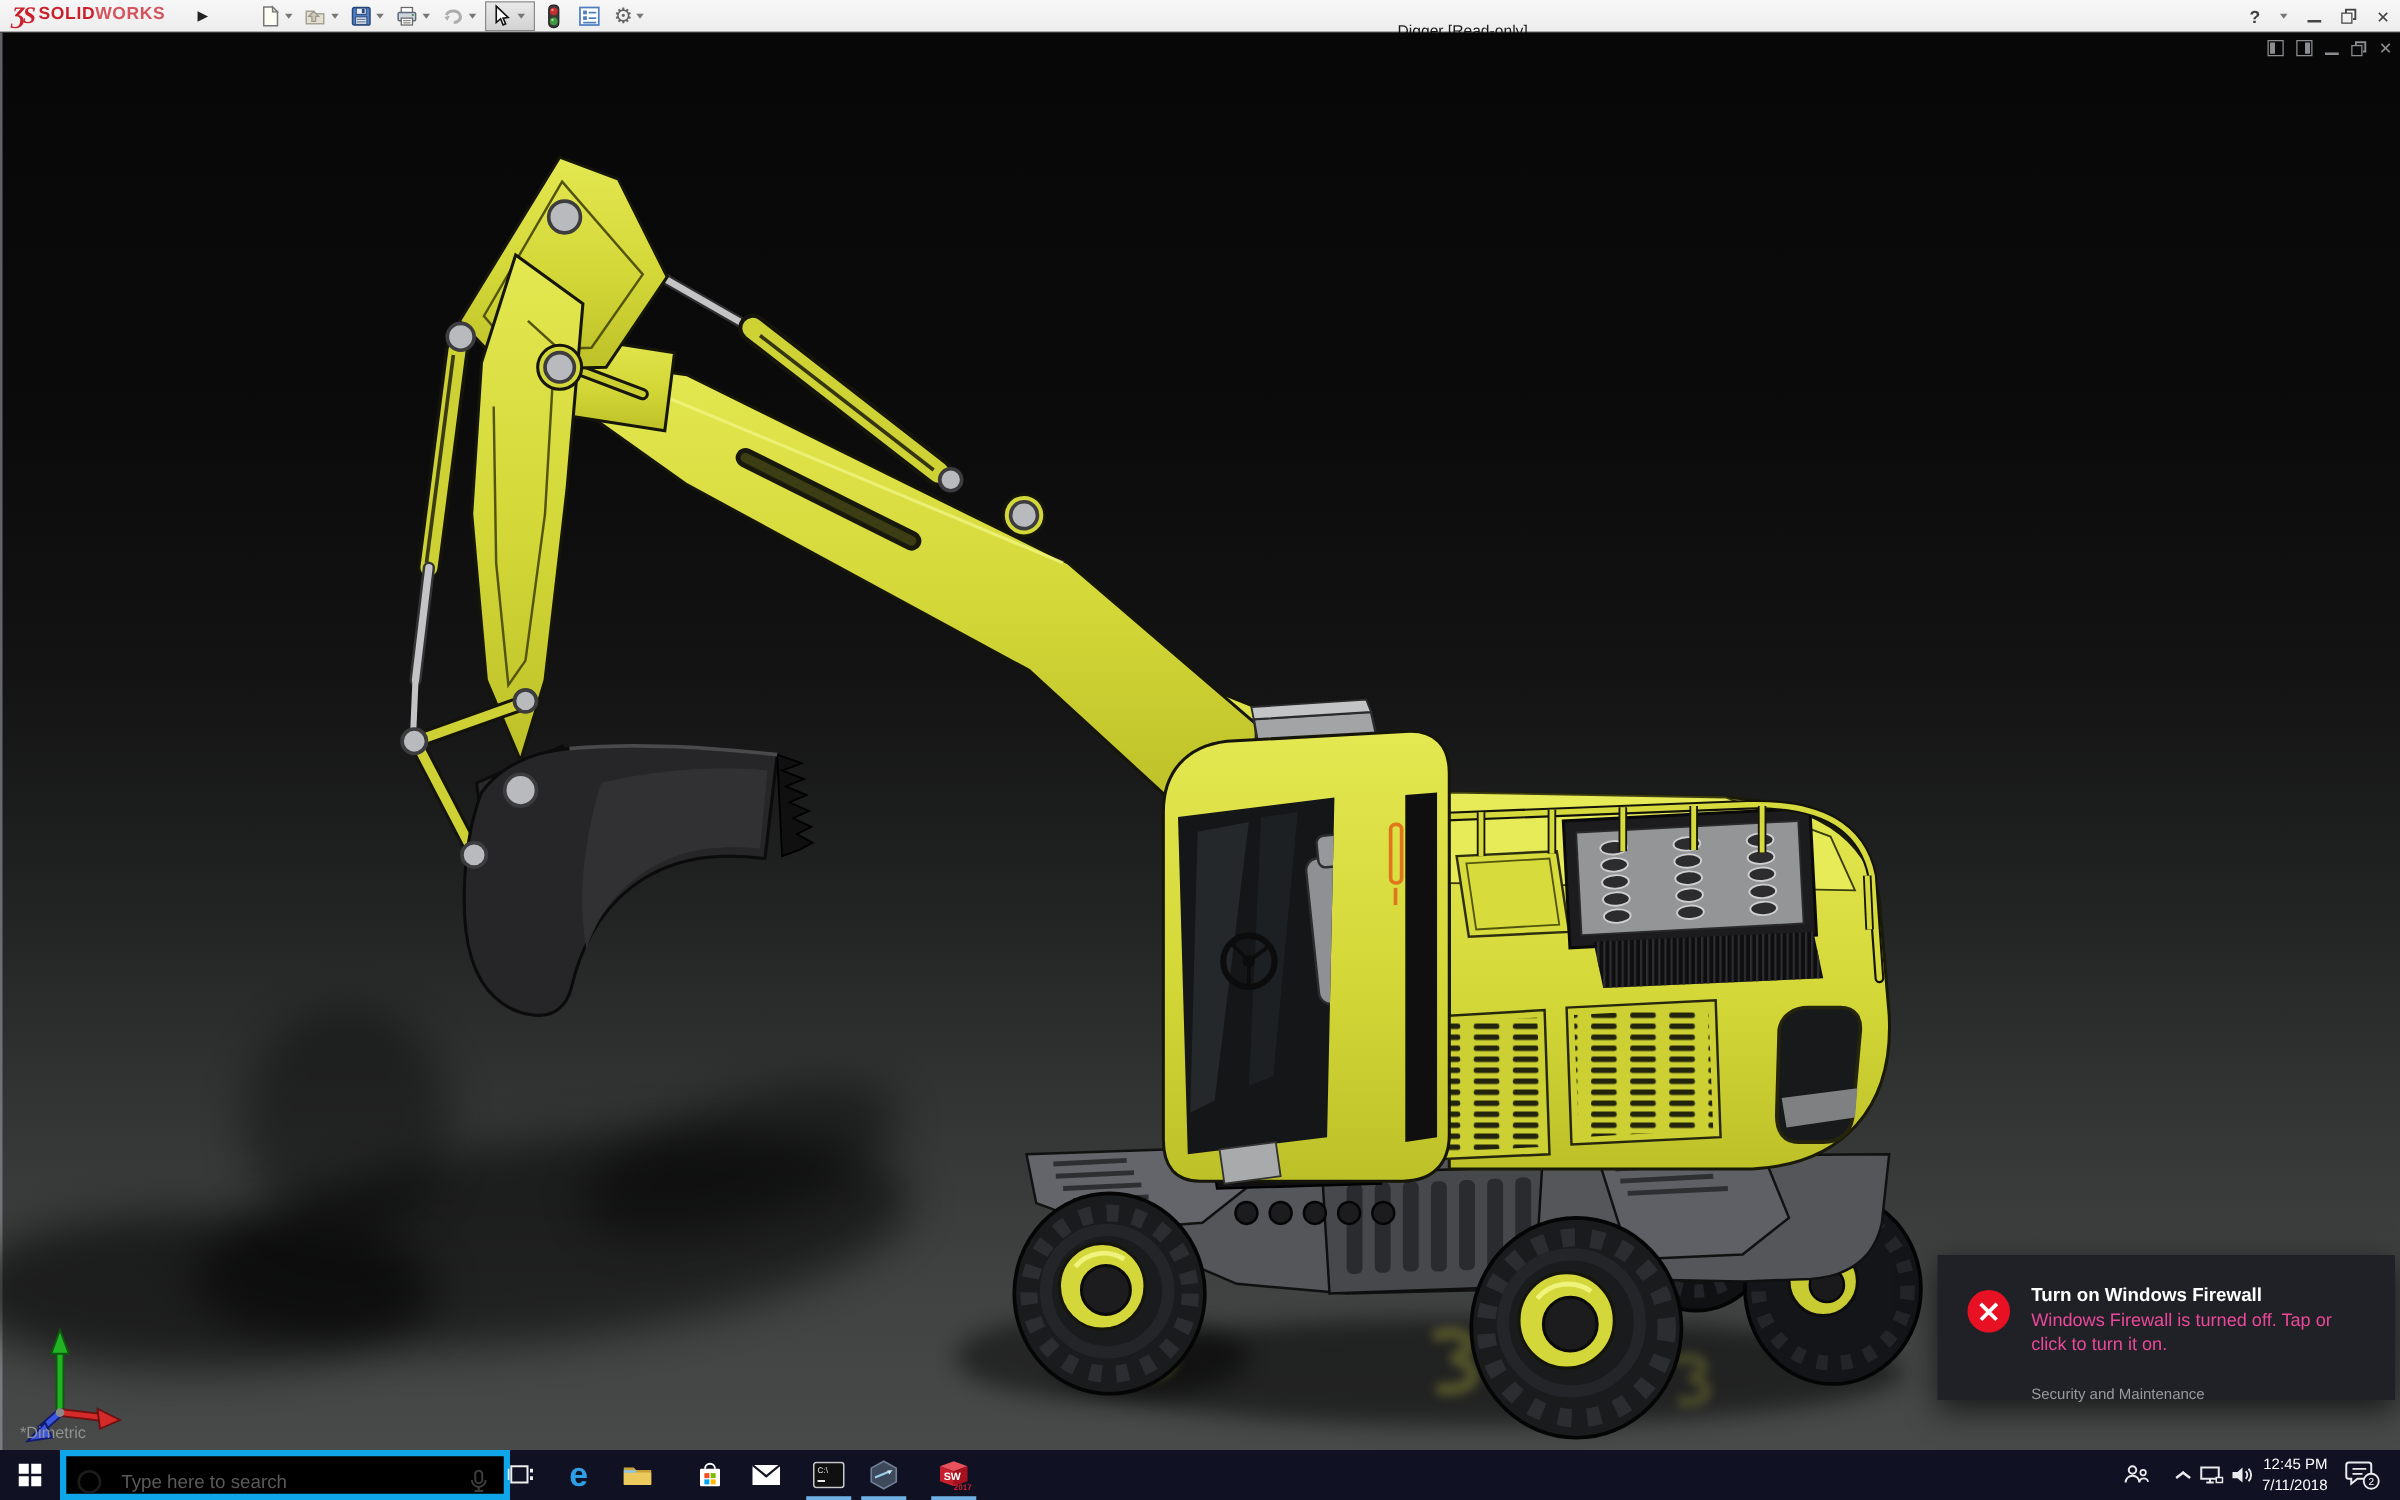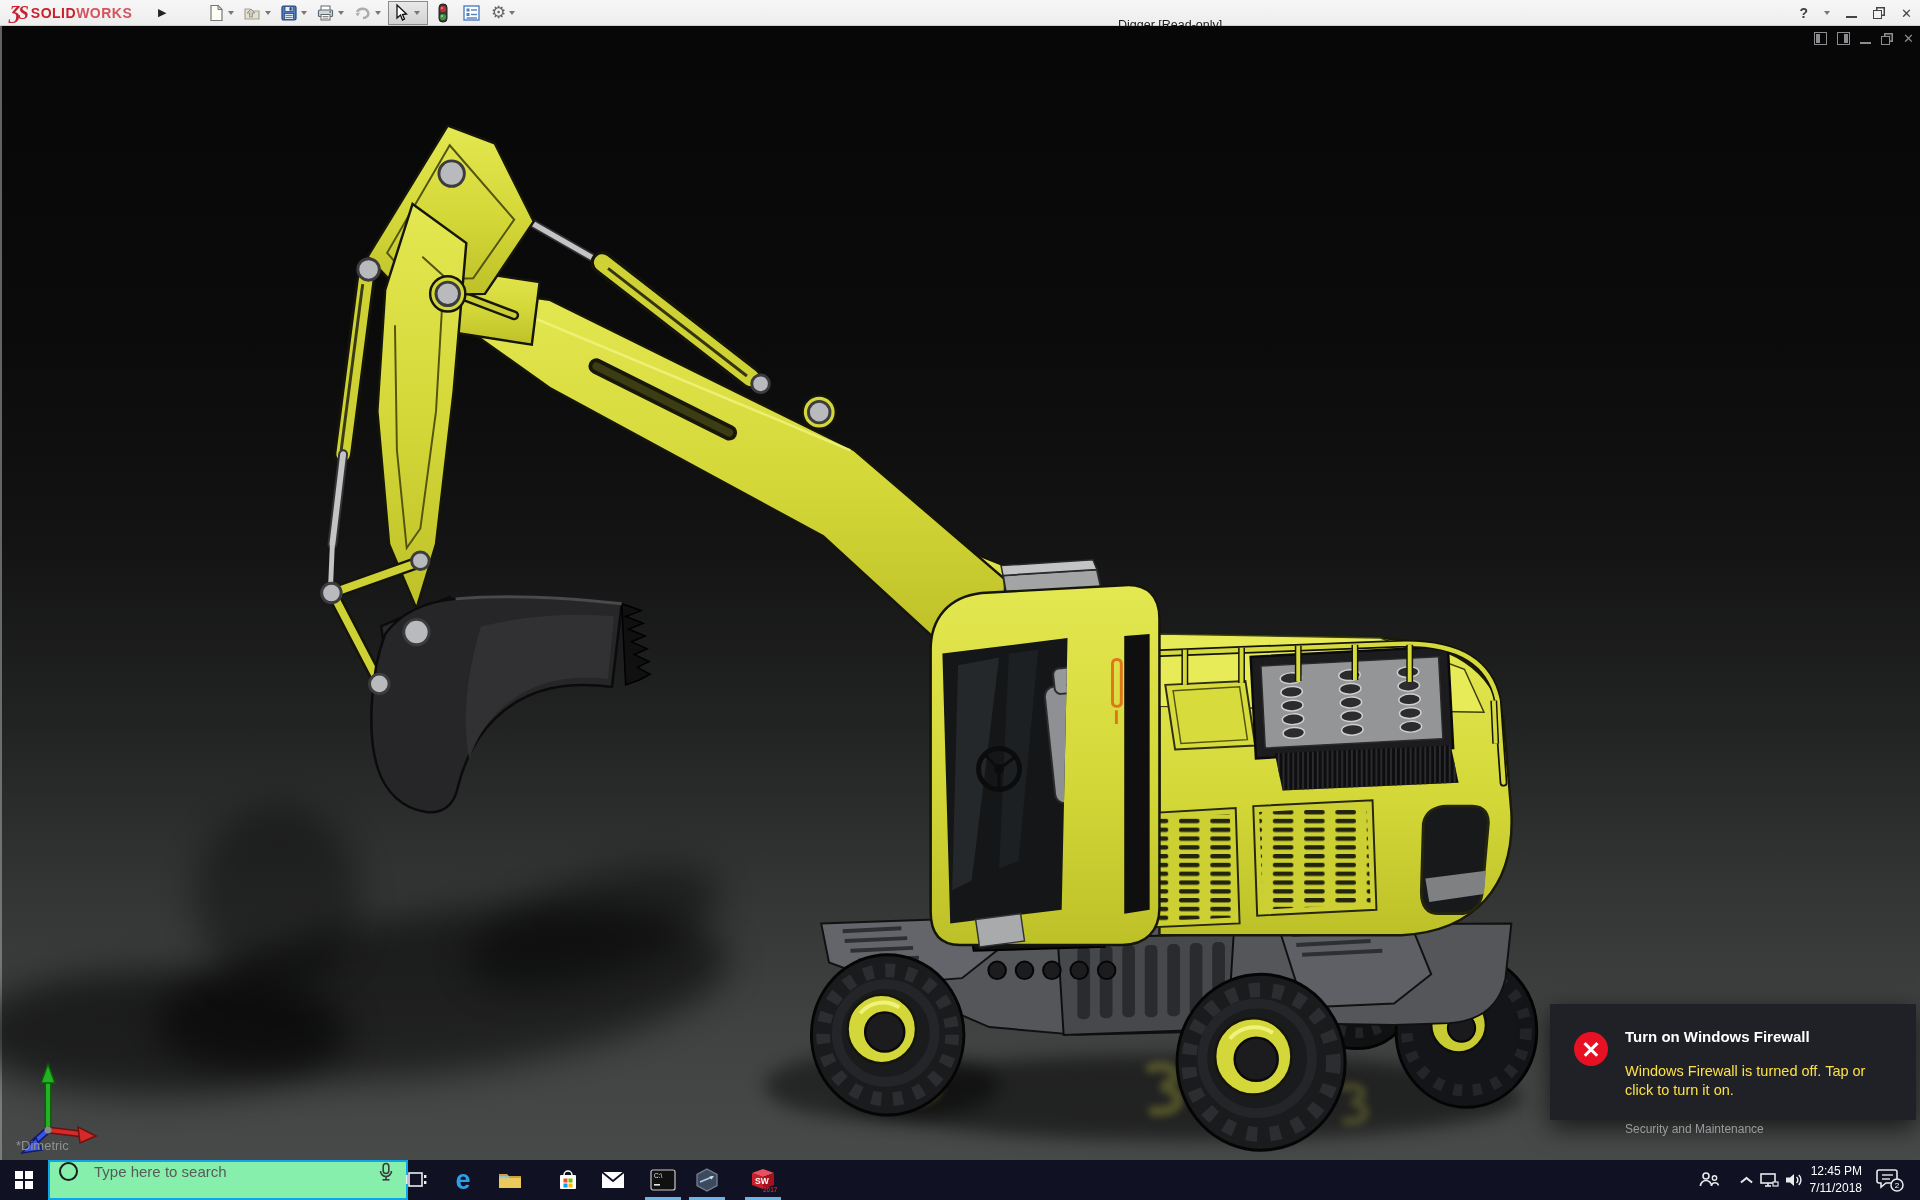--- a/index.html
+++ b/index.html
@@ -2,21 +2,21 @@
 <html><head>
 <meta charset="utf-8">
 <style>
   html,body{margin:0;padding:0;background:#000;}
   *{box-sizing:border-box;font-family:"Liberation Sans",sans-serif;}
   #screen{position:relative;width:1920px;height:1200px;overflow:hidden;background:#000;}
 
   
   .titlebar{position:absolute;left:0;top:0;width:1920px;height:26px;
     background:linear-gradient(#f7f7f7,#ededed);border-bottom:1px solid #cfcfcf;}
-  .sw-logo{position:absolute;left:10px;top:2px;height:22px;display:flex;align-items:center;}
+  .sw-logo{position:absolute;left:10px;top:2px;height:22px;display:flex;}
   .sw-glyph{color:#c9202c;font-weight:bold;font-style:italic;font-size:19px;letter-spacing:-2px;margin-right:4px;font-family:"Liberation Serif",serif;}
   .sw-bold{color:#c9202c;font-weight:bold;font-size:14px;letter-spacing:.5px;}
   .sw-light{color:#d4545e;font-weight:bold;font-size:14px;letter-spacing:.5px;}
   .flyout-arrow{position:absolute;left:158px;top:6px;font-size:11px;color:#222;}
   .tb-icons{position:absolute;left:205px;top:0;height:26px;display:flex;align-items:center;}
   .tb-btn{display:flex;align-items:center;height:24px;padding:0 2px;position:relative;}
   .tb-caret{width:0;height:0;border-left:3.5px solid transparent;border-right:3.5px solid transparent;border-top:4px solid #777;margin:0 5px 0 3px;}
   .tb-sel{border:1px solid #8a8a8a;background:linear-gradient(#e9e9e9,#d2d2d2);height:24px;display:flex;align-items:center;padding:0 2px;}
   .gear-glyph{font-size:17px;color:#666;line-height:16px;}
   .title-text{position:absolute;left:1118px;top:18px;font-size:12.5px;color:#1a1a1a;}
@@ -42,29 +42,29 @@
   .triad{position:absolute;left:6px;top:1026px;}
 
   
   .toast{position:absolute;left:1550px;top:1004px;width:366px;height:116px;background:#1f2126;
     box-shadow:0 8px 24px rgba(0,0,0,.65);display:flex;padding:24px 14px 0 24px;gap:17px;}
   .toast-icon{width:34px;height:34px;border-radius:50%;background:#e81123;flex:0 0 34px;position:relative;margin-top:4px;}
   .toast-icon::before,.toast-icon::after{content:"";position:absolute;left:8px;top:16px;width:18px;height:2.6px;background:#fff;}
   .toast-icon::before{transform:rotate(45deg);}
   .toast-icon::after{transform:rotate(-45deg);}
   .toast-title{color:#fff;font-weight:bold;font-size:15px;line-height:18px;}
-  .toast-body{color:#fde047;font-size:14.5px;line-height:19px;margin-top:16px;width:272px;}
+  .toast-body{color:#ec4899;font-size:14.5px;line-height:19px;margin-top:2px;width:272px;}
   .toast-src{color:#989a9d;font-size:12px;margin-top:22px;}
 
   
   .taskbar{position:absolute;left:0;top:1160px;width:1920px;height:40px;background:#101224;}
   .start-btn{position:absolute;left:0;top:0;width:48px;height:40px;display:flex;align-items:center;justify-content:center;}
   .win-flag{display:grid;grid-template-columns:8px 8px;grid-template-rows:8px 8px;gap:1.5px;}
   .win-flag span{background:#fff;}
-  .searchbox{position:absolute;left:48px;top:0;width:360px;height:40px;background:#86efac;display:flex;align-items:flex-start;border:2px solid #0ea5e9;}
+  .searchbox{position:absolute;left:48px;top:0;width:360px;height:40px;background:#000000;display:flex;align-items:flex-end;border:5px solid #0ea5e9;}
   .cortana-ring{width:19px;height:19px;border:2.6px solid #1c1c1c;border-radius:50%;margin:0 14px 0 9px;flex:0 0 auto;background:transparent;}
   .search-input{flex:1;border:none;outline:none;background:transparent;font-size:15px;color:#5a5a5a;}
   .search-input::placeholder{color:#5a5a5a;opacity:1;}
   .mic{margin:0 12px;flex:0 0 auto;}
   .tb-app{position:absolute;top:0;width:44px;height:40px;display:flex;align-items:center;justify-content:center;}
   .run-line{position:absolute;left:4px;right:4px;bottom:0;height:3px;background:#6fb3e6;}
   .edge-e{font-size:27px;font-weight:bold;color:#2e9fe6;line-height:27px;}
   .tray-item{position:absolute;top:0;height:40px;display:flex;align-items:center;justify-content:center;color:#e8eaec;}
   .clock{position:absolute;left:1798px;top:3px;width:64px;text-align:right;color:#fff;font-size:12px;line-height:17px;}
   .chev{width:10px;height:10px;position:relative;}

